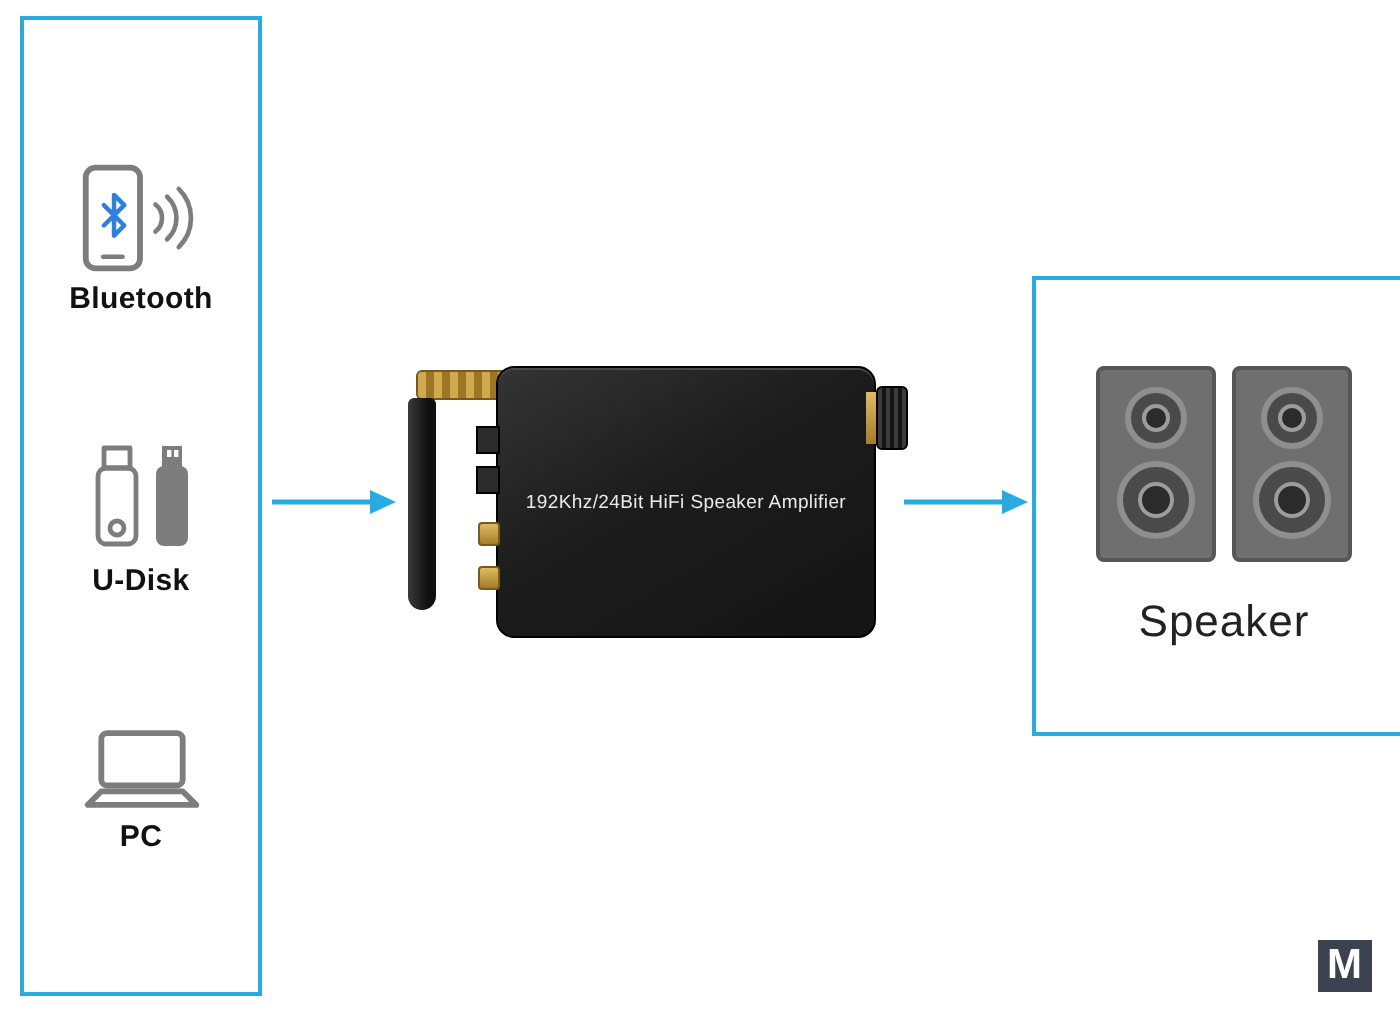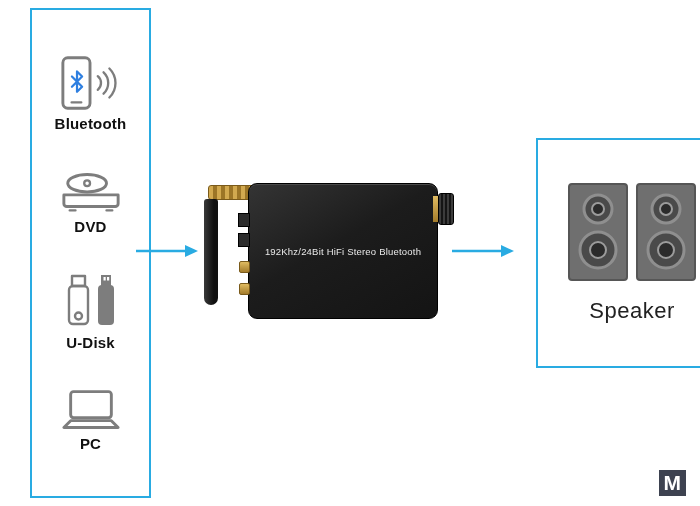--- a/index.html
+++ b/index.html
@@ -1,21 +1,21 @@
 <!DOCTYPE html>
 <html><head>
 <meta charset="utf-8">
 <style>
   * { margin:0; padding:0; box-sizing:border-box; }
   html,body { width:700px; height:506px; }
   body { font-family:"Liberation Sans", sans-serif; background:#ffffff; }
   .canvas { position:relative; width:700px; height:506px; background:#ffffff; overflow:hidden; }
 
   
-  .panel { position:absolute; border:2px solid #29abe2; background:#ffffff;margin-left:20px; }
+  .panel { position:absolute; border:2px solid #29abe2; background:#ffffff; }
   .left-panel { left:10px; top:8px; width:121px; height:490px;
     display:flex; flex-direction:column; justify-content:space-evenly; align-items:center; padding:6px 0; }
   .source-item { display:flex; flex-direction:column; align-items:center; gap:3px; }
   .source-label { font-weight:bold; font-size:15px; color:#111; letter-spacing:.2px; }
 
   .right-panel { left:516px; top:138px; width:192px; height:230px;
     display:flex; flex-direction:column; align-items:center; justify-content:center; gap:16px; }
   .speaker-label { font-size:22px; color:#222; letter-spacing:.5px; }
 
   
@@ -66,30 +66,20 @@
         <g transform="translate(6,15) scale(1.05)">
           <path d="M7 7l10 10-5 5V2l5 5L7 17" fill="none" stroke="#2e7fe0" stroke-width="2.2" stroke-linejoin="round" stroke-linecap="round"></path>
         </g>
         <path class="ln2" d="M40 22 a9 9 0 0 1 0 14"></path>
         <path class="ln2" d="M46 18 a15 15 0 0 1 0 22"></path>
         <path class="ln2" d="M52 14 a21 21 0 0 1 0 30"></path>
       </svg>
       <span class="source-label">Bluetooth</span>
     </div>
 
-    <div class="source-item">
-      <svg width="62" height="46" viewBox="0 0 64 46">
-        <ellipse class="ln" cx="28" cy="14" rx="20" ry="9"></ellipse>
-        <circle class="ln2" cx="28" cy="14" r="3"></circle>
-        <path class="ln" d="M4 26 h56 v9 a3 3 0 0 1 -3 3 H7 a3 3 0 0 1 -3 -3 Z"></path>
-        <line class="ln2" x1="10" y1="42" x2="16" y2="42"></line>
-        <line class="ln2" x1="48" y1="42" x2="54" y2="42"></line>
-      </svg>
-      <span class="source-label">DVD</span>
-    </div>
 
 
     <div class="source-item">
       <svg width="58" height="58" viewBox="0 0 58 58">
         <rect class="ln2" x="10" y="3" width="13" height="10"></rect>
         <rect class="ln2" x="7" y="13" width="19" height="38" rx="4"></rect>
         <circle class="ln2" cx="16.5" cy="43" r="3.5"></circle>
         <rect x="39" y="2" width="10" height="11" fill="#7d7d7d"></rect>
         <rect x="41.5" y="4" width="2.2" height="3.5" fill="#ffffff"></rect>
         <rect x="45" y="4" width="2.2" height="3.5" fill="#ffffff"></rect>
@@ -110,21 +100,21 @@
 
   <svg class="arrow arrow-left" width="62" height="16" viewBox="0 0 62 16">
     <line x1="0" y1="8" x2="50" y2="8" stroke="#29abe2" stroke-width="2.5"></line>
     <path d="M49 2 L62 8 L49 14 Z" fill="#29abe2"></path>
   </svg>
 
   <div class="amp">
     <div class="antenna-joint"></div>
     <div class="antenna-rod"></div>
     <div class="amp-body">
-      <span class="amp-label">192Khz/24Bit HiFi Stereo Bluetooth</span>
+      <span class="amp-label">192Khz/24Bit HiFi Speaker Amplifier</span>
     </div>
     <div class="amp-port p1"></div>
     <div class="amp-port p2"></div>
     <div class="amp-rca r1"></div>
     <div class="amp-rca r2"></div>
     <div class="knob-collar"></div>
     <div class="knob"></div>
   </div>
 
   <svg class="arrow arrow-right" width="62" height="16" viewBox="0 0 62 16">

